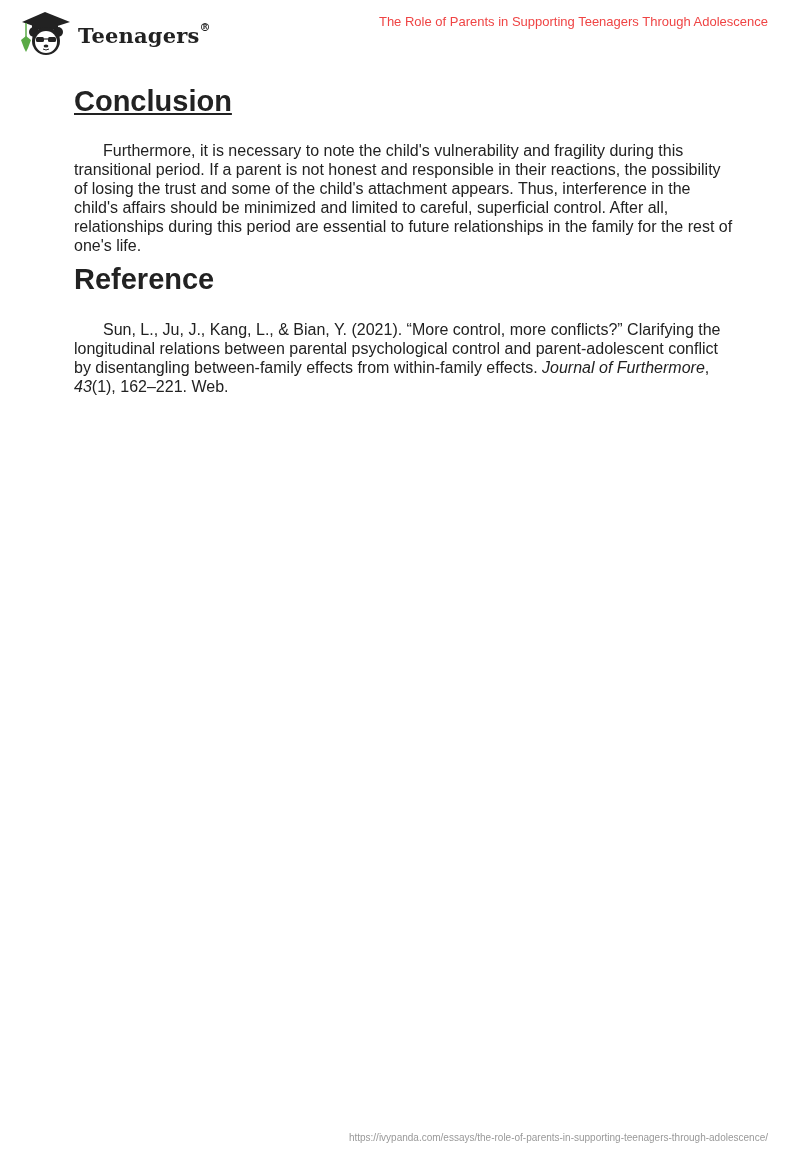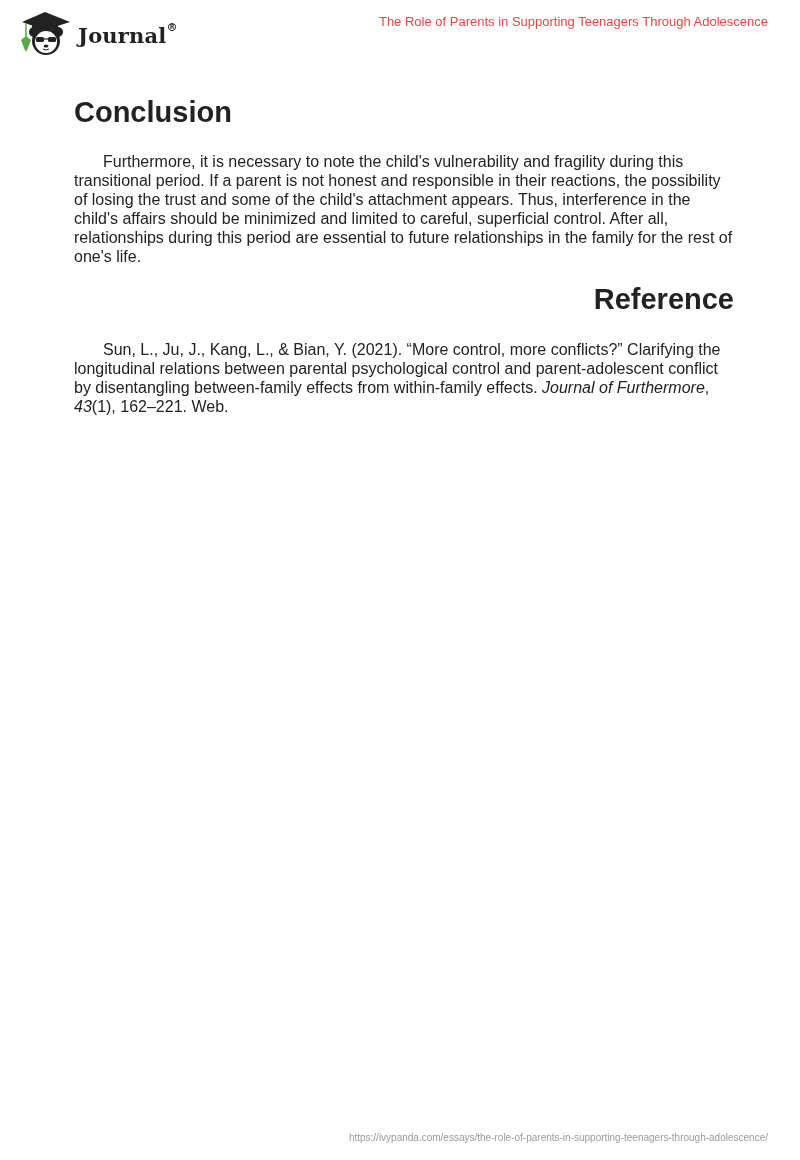--- a/index.html
+++ b/index.html
@@ -7,23 +7,23 @@
          font-family: "Liberation Sans", sans-serif; color: #222; }
   .logo { position: absolute; left: 14px; top: 8px; display: flex; align-items: center; }
   .logo svg { width: 62px; height: 50px; }
   .logo-text { font-family: "DejaVu Serif", serif; font-weight: bold; font-size: 21px;
                color: #222; margin-left: 2px; margin-top: 4px; letter-spacing: 0.2px; }
   .logo-text sup { font-size: 11px; vertical-align: top; position: relative; top: -2px; }
   .header-title { position: absolute; right: 32px; top: 14px; font-size: 13px; color: #ef4444; }
   .content { position: absolute; left: 74px; top: 70px; width: 660px; }
   h2 { font-size: 29px; font-weight: bold; color: #222; margin: 0; line-height: 44px; }
   p { font-size: 16px; line-height: 19px; margin: 0; text-indent: 29px; color: #222; }
-  .sec1-title { margin-top: 20px; }
+  .sec1-title { margin-top: 9px; text-decoration: underline; }
   .sec1-body { margin-top: 18px; }
-  .sec2-title { margin-top: 11px; text-align: right; }
+  .sec2-title { margin-top: 2px; }
   .sec2-body { margin-top: 19px; }
   .footer-url { position: absolute; right: 32px; top: 1132px; font-size: 10px; color: #999; }
 </style>
 </head>
 <body>
 
 <div class="logo">
   <svg viewBox="0 0 62 50">
 
     <polygon points="8,14 31,4 56,14 31,22" fill="#222"></polygon>
@@ -37,21 +37,21 @@
     <circle cx="32" cy="33" r="14" fill="#222"></circle>
     <circle cx="32" cy="34" r="11" fill="#fff"></circle>
 
     <rect x="22" y="29" width="8" height="5" rx="1.5" fill="#222"></rect>
     <rect x="34" y="29" width="8" height="5" rx="1.5" fill="#222"></rect>
     <line x1="30" y1="31" x2="34" y2="31" stroke="#222" stroke-width="1.2"></line>
 
     <ellipse cx="32" cy="38" rx="2.4" ry="1.6" fill="#222"></ellipse>
     <path d="M29,41 Q32,43 35,41" stroke="#222" stroke-width="1" fill="none"></path>
   </svg>
-  <span class="logo-text"><span>Journal</span><sup>®</sup></span>
+  <span class="logo-text"><span>Teenagers</span><sup>®</sup></span>
 </div>
 
 <div class="header-title">The Role of Parents in Supporting Teenagers Through Adolescence</div>
 
 <div class="content">
   <h2 class="sec1-title">Conclusion</h2>
   <p class="sec1-body">Furthermore, it is necessary to note the child's vulnerability and fragility during this transitional period. If a parent is not honest and responsible in their reactions, the possibility of losing the trust and some of the child's attachment appears. Thus, interference in the child's affairs should be minimized and limited to careful, superficial control. After all, relationships during this period are essential to future relationships in the family for the rest of one's life.</p>
 
   <h2 class="sec2-title">Reference</h2>
   <p class="sec2-body"><span>Sun, L., Ju, J., Kang, L., &amp; Bian, Y. (2021). “More control, more conflicts?” Clarifying the longitudinal relations between parental psychological control and parent-adolescent conflict by disentangling between-family effects from within-family effects. </span><em>Journal of Furthermore</em><span>, </span><em>43</em><span>(1), 162–221. Web.</span></p>

